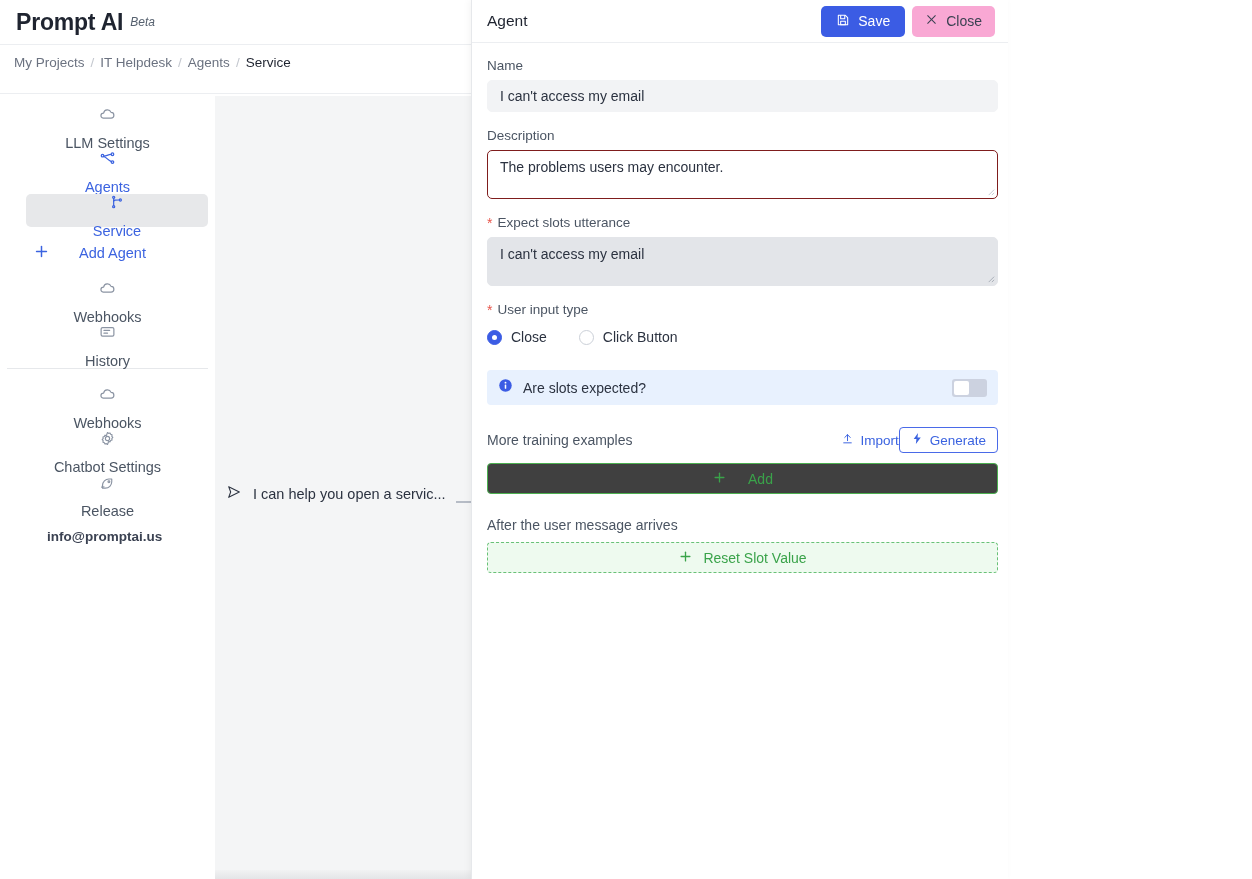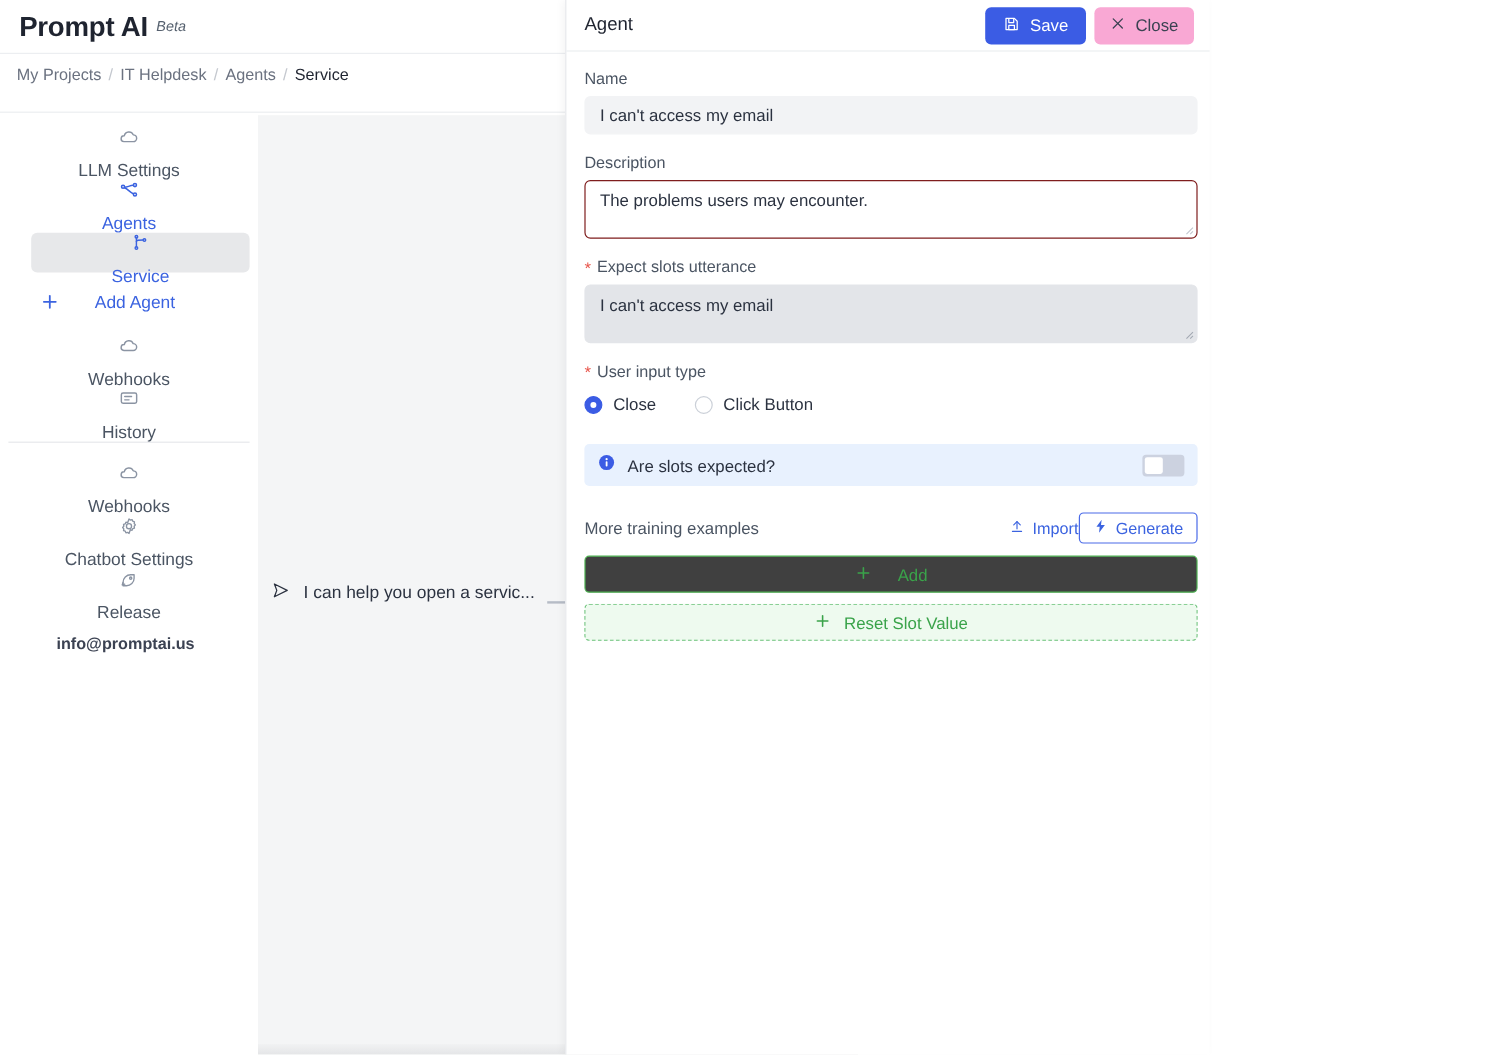--- a/index.html
+++ b/index.html
@@ -582,20 +582,21 @@
       <button class="add-btn">
         <span>
           <svg width="15" height="15" viewBox="0 0 24 24" fill="none" stroke="#3aa34a" stroke-width="2.1" stroke-linecap="round">
               <line x1="12" y1="5" x2="12" y2="19"></line>
               <line x1="5" y1="12" x2="19" y2="12"></line>
             </svg>
         </span>
         <span>Add</span>
       </button>
 
+      <div class="after-label">After the user message arrives</div>
 
       <button class="reset-btn">
         <span>
           <svg width="15" height="15" viewBox="0 0 24 24" fill="none" stroke="#3aa34a" stroke-width="2.1" stroke-linecap="round">
               <line x1="12" y1="5" x2="12" y2="19"></line>
               <line x1="5" y1="12" x2="19" y2="12"></line>
             </svg>
         </span>
         <span>Reset Slot Value</span>
       </button>

